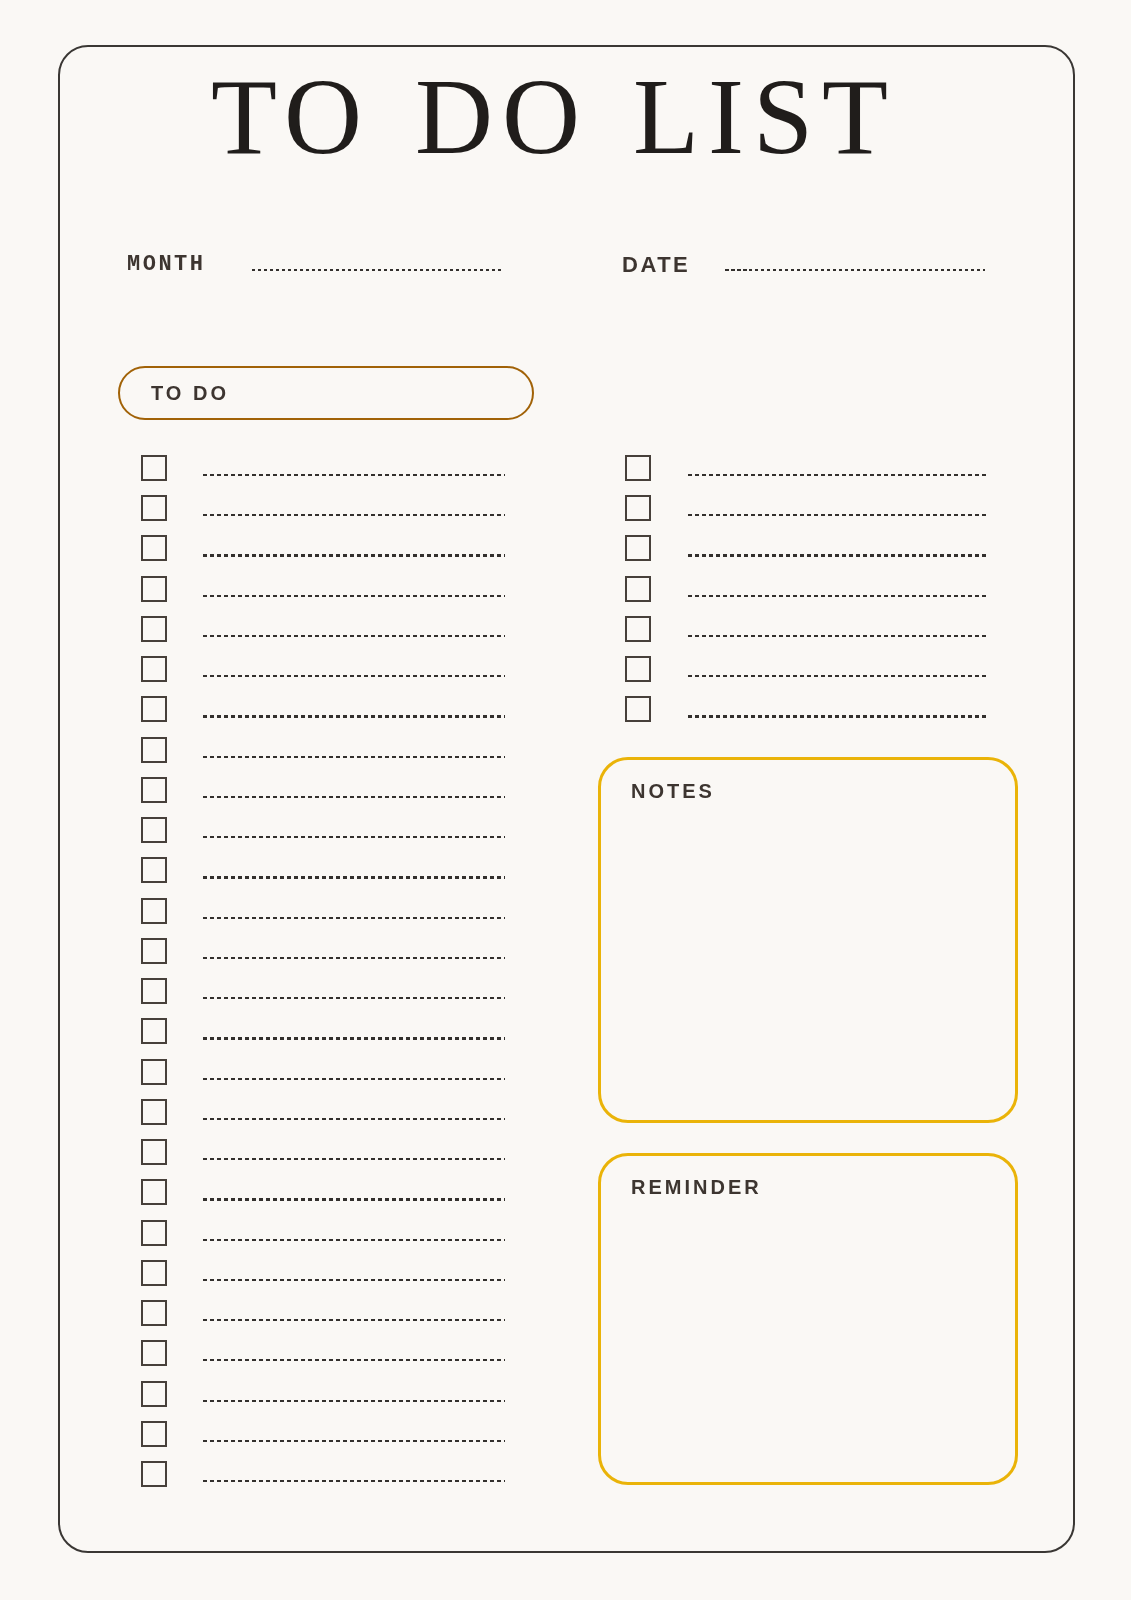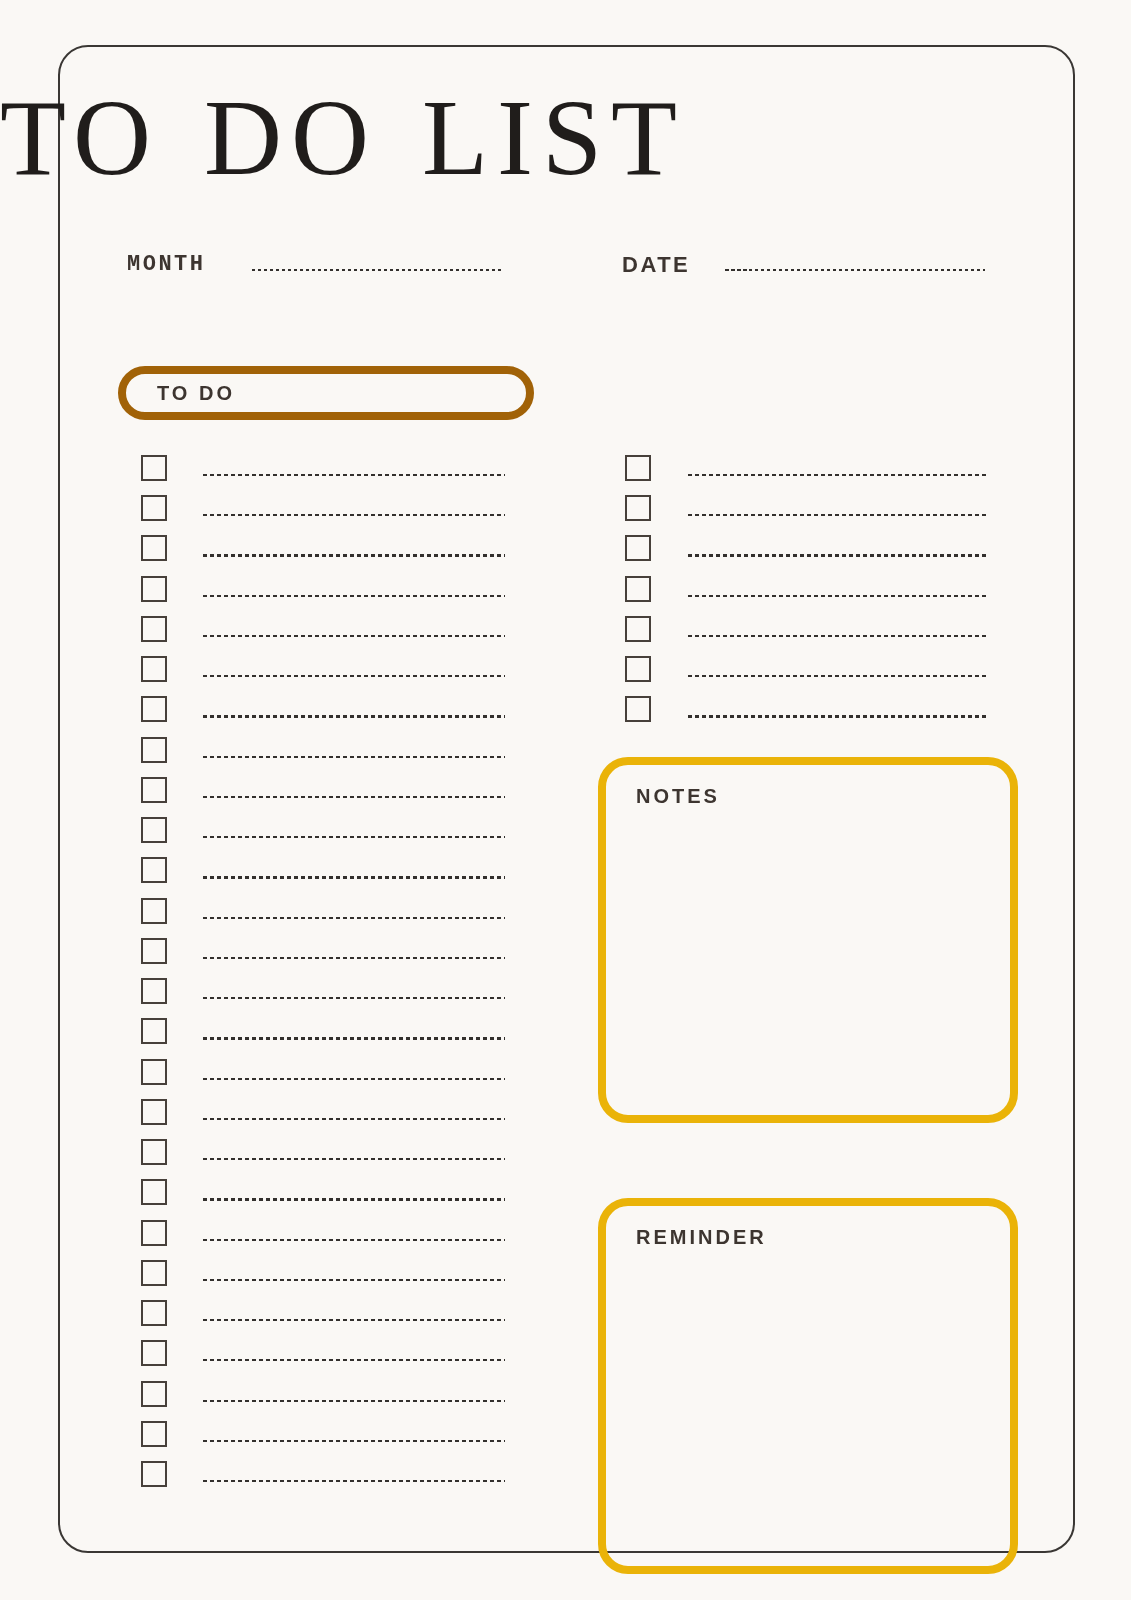--- a/index.html
+++ b/index.html
@@ -21,21 +21,22 @@
   .canvas{position:absolute;left:0;top:0;width:1131px;height:1600px;}
 
   .page{
     position:absolute;left:58px;top:45px;width:1017px;height:1508px;
     border:2px solid var(--border);
     border-radius:30px;
     background:transparent;
   }
 
   .title{
-    position:absolute;left:0;top:84px;width:1108px;
+    position:absolute;left:0;top:63px;width:1108px;
+    text-align:center;
     font-family:"Liberation Serif",serif;
     font-weight:400;
     font-size:108px;
     letter-spacing:9px;
     word-spacing:8px;
     color:var(--ink);
     line-height:1;
     white-space:nowrap;
   }
 
@@ -52,21 +53,21 @@
 
   .dotline{
     position:absolute;height:2.4px;
     background:repeating-linear-gradient(90deg,var(--line) 0 3.5px,transparent 3.5px 6px);
   }
   .month-line{left:252px;top:269px;width:250px;}
   .date-line{left:725px;top:269px;width:260px;}
 
   .pill{
     position:absolute;top:366px;height:54px;
-    border:8px solid #a16207;
+    border:2px solid #a16207;
     border-radius:27px;
     display:flex;align-items:center;
     padding-left:31px;
     background:transparent;
   }
   .todo-pill{left:118px;width:416px;}
   .priorities-pill{left:598px;width:419px;}
   .pill-label,.box-label{
     font-size:20px;font-weight:bold;
     letter-spacing:3px;
@@ -86,27 +87,27 @@
   }
   .dash-line{
     position:absolute;top:19px;height:2.2px;right:0;
     background:repeating-linear-gradient(90deg,var(--line) 0 4px,transparent 4px 7px);
   }
   .todo-rows .dash-line{left:62px;}
   .priority-rows .dash-line{left:63px;}
 
   .box{
     position:absolute;left:598px;width:420px;
-    border:8px solid #eab308;
+    border:3px solid #eab308;
     border-radius:30px;
     background:transparent;
     padding:21px 0 0 30px;
   }
   .notes-box{top:757px;height:366px;}
-  .reminder-box{top:1153px;height:376px;margin-top:45px;}
+  .reminder-box{top:1153px;height:332px;}
   .box-content{
     position:absolute;left:8px;top:56px;right:8px;bottom:8px;
   }
 </style>
 </head>
 <body>
 
 <div class="canvas">
 
   <div class="page"></div>

